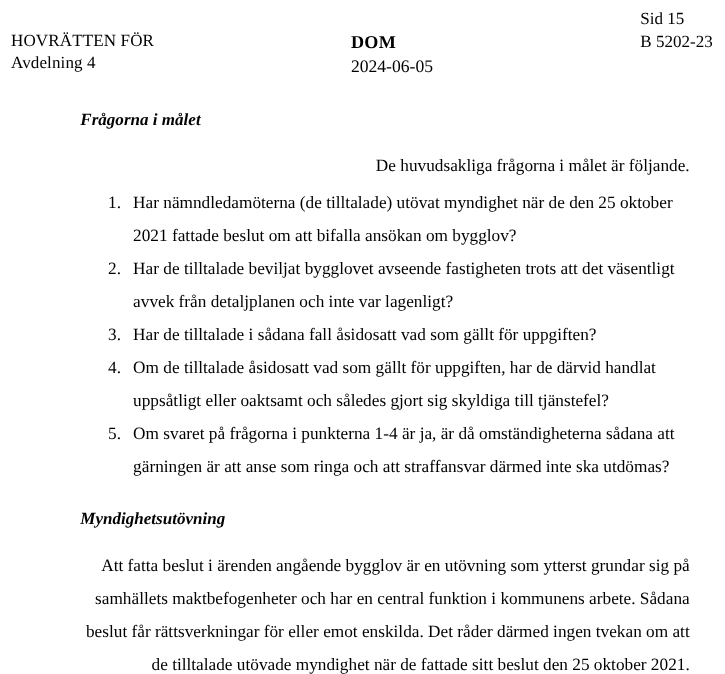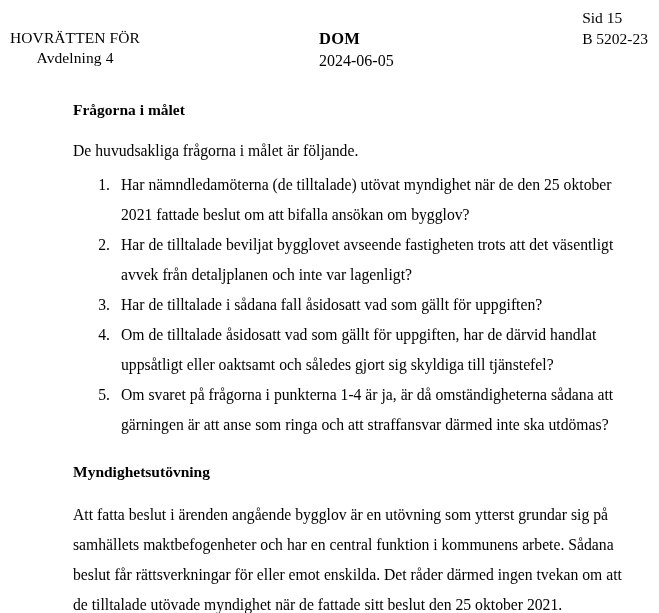--- a/index.html
+++ b/index.html
@@ -31,21 +31,21 @@
     height: 95px;
   }
   .hdr-left {
     position: absolute;
     left: 10px;
     top: 28px;
     font-size: 15.5px;
     line-height: 19.5px;
     white-space: nowrap;
   }
-  .hdr-left div { letter-spacing: 0.1px; text-align: center; }
+  .hdr-left div { letter-spacing: 0.1px; }
 
   .hdr-center {
     position: absolute;
     left: 296px;
     top: 28px;
     font-size: 15.5px;
     line-height: 22px;
     white-space: nowrap;
     margin-left: 23px;
   }
@@ -71,30 +71,31 @@
   
   .content {
     position: absolute;
     left: 73px;
     top: 100px;
     width: 554px;
   }
 
   .section-heading {
     font-weight: bold;
+    font-style: italic;
     font-size: 15.5px;
     line-height: 20px;
     margin: 0;
   }
 
   .para {
     font-size: 15.7px;
     line-height: 30px;
     margin: 0;
-    text-align: left;
+    text-align: right;
   }
 
   
   .q-list {
     list-style: none;
     margin: 0;
     padding: 0;
   }
   .q-item {
     position: relative;

